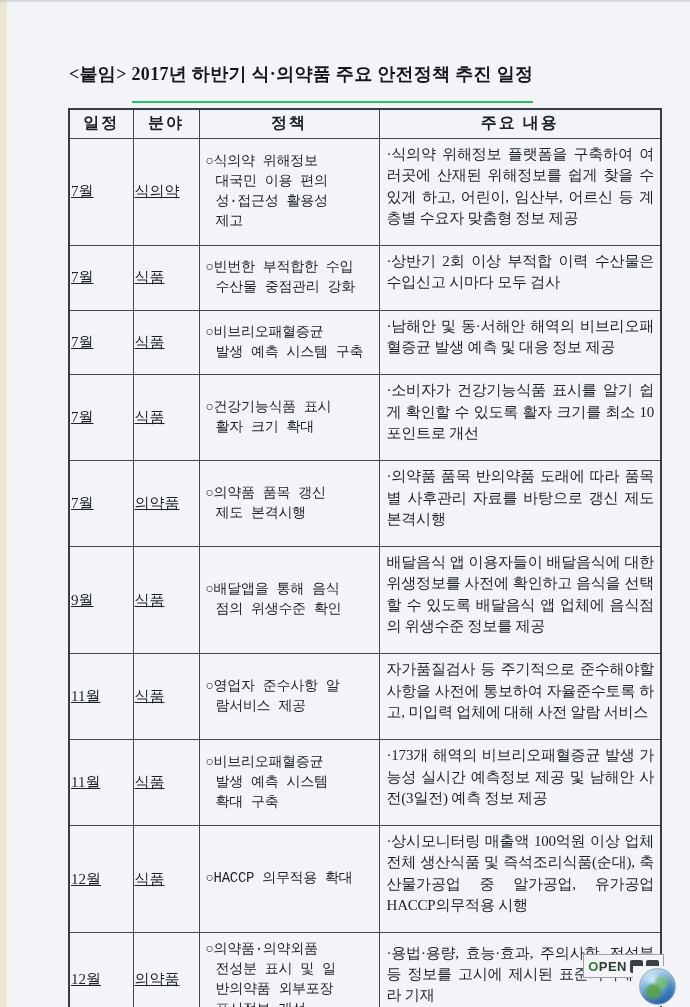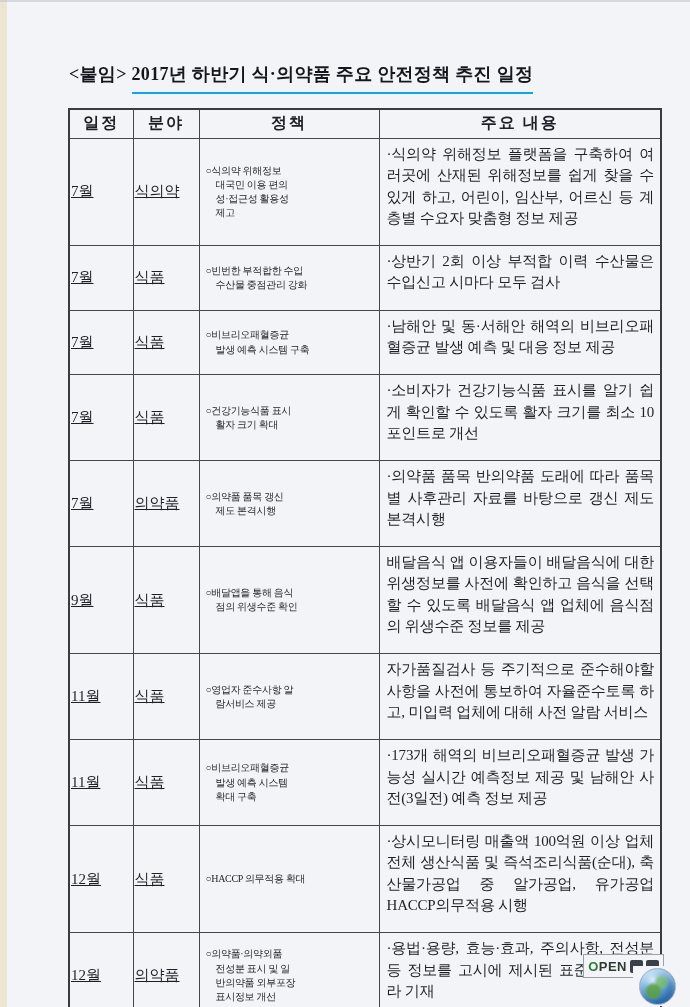--- a/index.html
+++ b/index.html
@@ -12,40 +12,40 @@
   
   .scan-edge{position:absolute;left:0;top:0;width:7px;height:100%;
     background:#ece5d2;}
   .scan-top{position:absolute;left:0;top:0;width:100%;height:2px;background:#b9bec6;opacity:.5;}
 
   .title{
     position:absolute;left:69px;top:62px;width:560px;
     font-size:18px;font-weight:bold;letter-spacing:.3px;color:#14171d;
     white-space:nowrap;
   }
-  .title .u{border-bottom:2px solid #0ea5e9;padding-bottom:8px;}
+  .title .u{border-bottom:2px solid #22c55e;padding-bottom:17px;}
   .title .yr{font-weight:bold;}
 
   table.sched{
     position:absolute;left:68px;top:108px;width:592px;
     border-collapse:collapse;table-layout:fixed;
     border:2px solid #383d44;
   }
   .sched th,.sched td{border:1px solid #42474e;}
   .sched th{
     font-weight:bold;font-size:16px;letter-spacing:2px;
     padding:3px 0 4px;color:#1c2027;
   }
   .sched td{font-size:15px;line-height:1.42;vertical-align:middle;}
   col.c1{width:64px;} col.c2{width:66px;} col.c3{width:180px;} col.c4{width:282px;}
   td.c-month,td.c-cat{text-align:left;text-decoration:underline;}
   td.c-policy{
     white-space:pre-line;
-    font-size:10px;letter-spacing:-0.3px;
-    padding:7px 4px 7px 16px;text-indent:-10px;
+    font-size:14px;letter-spacing:-0.3px;
+    padding:7px 4px 7px 16px;text-indent:-10px;font-family:Liberation Mono, monospace;
   }
   td.c-detail{
     text-align:justify;
     padding:5px 6px 16px 7px;letter-spacing:-0.2px;
   }
 
   
   .open-badge{
     position:absolute;right:26px;top:954px;height:22px;
     display:flex;align-items:center;gap:3px;

